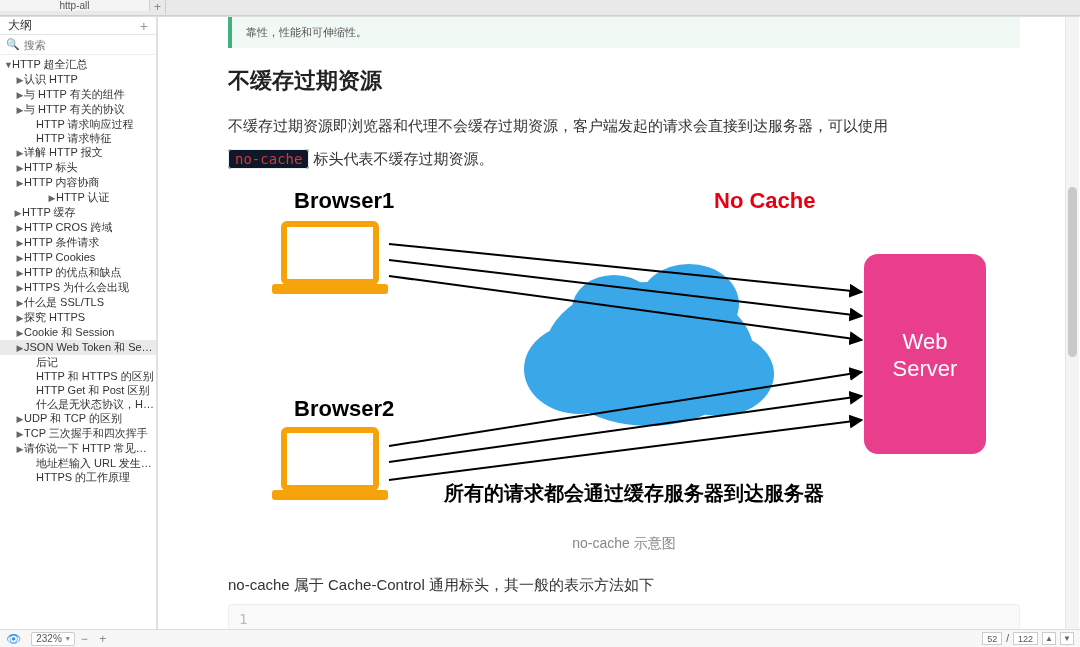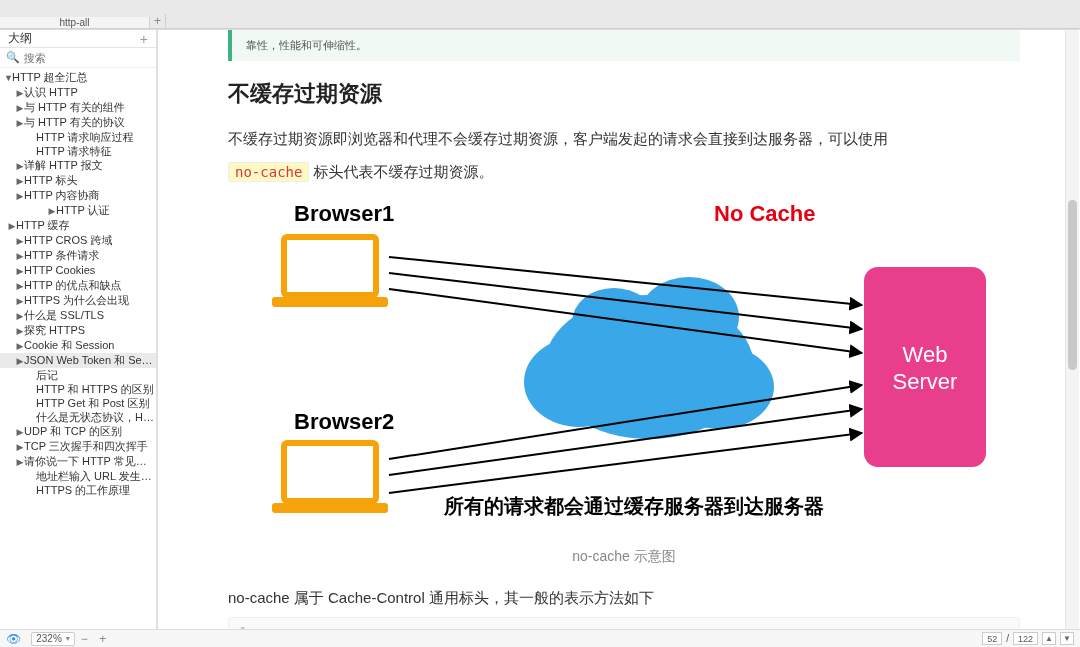--- a/index.html
+++ b/index.html
@@ -1,19 +1,19 @@
 <!DOCTYPE html>
 <html><head>
 <meta charset="utf-8">
 <style>
   * { box-sizing: border-box; margin: 0; padding: 0; }
   html, body { height: 100%; font-family: -apple-system, "Helvetica Neue", Arial, sans-serif; font-size: 12px; color:#333; background:#fff; overflow:hidden;}
   .app { display:flex; flex-direction:column; height:647px; width:1080px; }
   
-  .tabbar { height:29px; background:#e9e9e9; border-bottom:1px solid #cfcfcf; display:flex; align-items:flex-end; font-size:10px; color:#555;}
+  .tabbar { height:16px; background:#e9e9e9; border-bottom:1px solid #cfcfcf; display:flex; align-items:flex-start; font-size:10px; color:#555;}
   .tab { width:150px; border-right:1px solid #cfcfcf; display:flex; align-items:center; justify-content:center; background:#f4f4f4; }
   .tab.plus { width:16px; background:#e9e9e9; font-size:12px; color:#888; cursor:pointer;}
   
   .body { flex:1; display:flex; overflow:hidden; border-top:1px solid #ddd;}
   
   .sidebar { width:158px; border-right:2px solid #e0e0e0; display:flex; flex-direction:column; background:#fff;}
   .side-head { height:18px; border-bottom:1px solid #e5e5e5; display:flex; align-items:center; padding:0 8px; color:#333; font-size:12px;}
   .side-head .plus { margin-left:auto; color:#999; font-size:14px; cursor:pointer;}
   .side-search { height:20px; border-bottom:1px solid #eee; display:flex; align-items:center; padding:0 6px; color:#aaa; font-size:11px;}
   .side-search .mag { margin-right:4px; font-size:11px;}
@@ -24,21 +24,21 @@
   .arrow { display:inline-block; width:8px; text-align:center; color:#666; font-size:9px;}
   .arrow.down::before { content:"▼"; }
   .arrow.right::before { content:"▶"; }
   .arrow.none::before { content:""; }
   
   .content { flex:1; position:relative; overflow:hidden; }
   .page { position:absolute; inset:0; overflow:auto; padding:0 60px 20px 70px;}
   .callout { border-left:4px solid #3fb37f; background:#f0f9f4; padding:8px 14px; color:#555; font-size:11px; margin-bottom:18px;}
   h2.section { font-size:22px; font-weight:700; color:#222; margin:14px 0 16px 0;}
   p.para { font-size:15px; line-height:1.8; color:#333; margin-bottom:6px;}
-  code.inline { font-family: Menlo, Consolas, monospace; background:#fef9c3; border:1px solid #eee; color:#d23a3a; padding:1px 6px; border-radius:3px; font-size:14px;}
+  code.inline { font-family: Menlo, Consolas, monospace; background:#0f172a; border:1px solid #eee; color:#d23a3a; padding:1px 6px; border-radius:3px; font-size:14px;}
   .follow { font-size:15px; color:#333; }
   
   .diagram { margin:12px auto 6px auto; width:760px; }
   .caption { text-align:center; color:#888; font-size:14px; margin:8px 0 18px 0;}
   .codeblock { background:#fafafa; border:1px solid #eee; border-radius:3px; padding:6px 10px; font-family:Menlo, Consolas, monospace; font-size:14px; display:flex;}
   .codeblock .ln { color:#bbb; width:24px;}
   .codeblock .code { color:#d23a3a;}
   
   .status { height:18px; border-top:1px solid #ddd; background:#f7f7f7; display:flex; align-items:center; font-size:10px; color:#555; padding:0 6px;}
   .status .eye { color:#2b8fe6; font-size:12px; margin-right:10px;}
@@ -80,21 +80,21 @@
           <div class="node" style="padding-left: 4px;"><span class="arrow down"></span><span>HTTP 超全汇总</span></div>
           <div class="node" style="padding-left: 16px;"><span class="arrow right"></span><span>认识 HTTP</span></div>
           <div class="node" style="padding-left: 16px;"><span class="arrow right"></span><span>与 HTTP 有关的组件</span></div>
           <div class="node" style="padding-left: 16px;"><span class="arrow right"></span><span>与 HTTP 有关的协议</span></div>
           <div class="node" style="padding-left: 28px;"><span class="arrow none"></span><span>HTTP 请求响应过程</span></div>
           <div class="node" style="padding-left: 28px;"><span class="arrow none"></span><span>HTTP 请求特征</span></div>
           <div class="node" style="padding-left: 16px;"><span class="arrow right"></span><span>详解 HTTP 报文</span></div>
           <div class="node" style="padding-left: 16px;"><span class="arrow right"></span><span>HTTP 标头</span></div>
           <div class="node" style="padding-left: 16px;"><span class="arrow right"></span><span>HTTP 内容协商</span></div>
           <div class="node" style="padding-left: 16px; margin-left: 32px;"><span class="arrow right"></span><span>HTTP 认证</span></div>
-          <div class="node" style="padding-left: 8px;"><span class="arrow right"></span><span>HTTP 缓存</span></div>
+          <div class="node" style="padding-left: 14px;"><span class="arrow right"></span><span>HTTP 缓存</span></div>
           <div class="node" style="padding-left: 16px;"><span class="arrow right"></span><span>HTTP CROS 跨域</span></div>
           <div class="node" style="padding-left: 16px;"><span class="arrow right"></span><span>HTTP 条件请求</span></div>
           <div class="node" style="padding-left: 16px;"><span class="arrow right"></span><span>HTTP Cookies</span></div>
           <div class="node" style="padding-left: 16px;"><span class="arrow right"></span><span>HTTP 的优点和缺点</span></div>
           <div class="node" style="padding-left: 16px;"><span class="arrow right"></span><span>HTTPS 为什么会出现</span></div>
           <div class="node" style="padding-left: 16px;"><span class="arrow right"></span><span>什么是 SSL/TLS</span></div>
           <div class="node" style="padding-left: 16px;"><span class="arrow right"></span><span>探究 HTTPS</span></div>
           <div class="node" style="padding-left: 16px;"><span class="arrow right"></span><span>Cookie 和 Session</span></div>
           <div class="node sel" style="padding-left: 16px;"><span class="arrow right"></span><span>JSON Web Token 和 Sessio…</span></div>
           <div class="node" style="padding-left: 28px;"><span class="arrow none"></span><span>后记</span></div>

